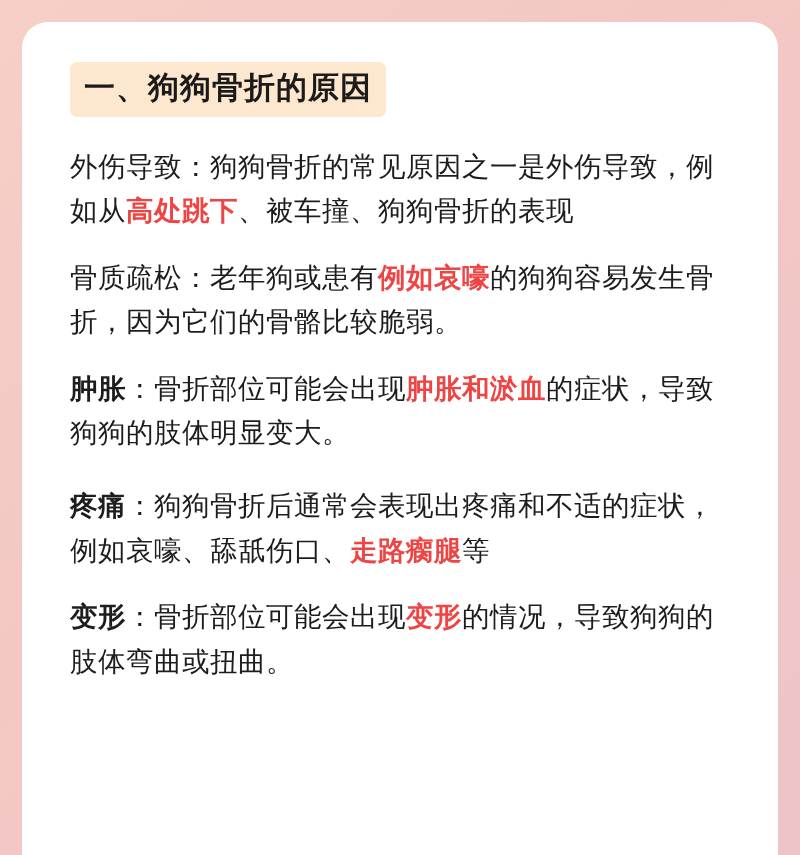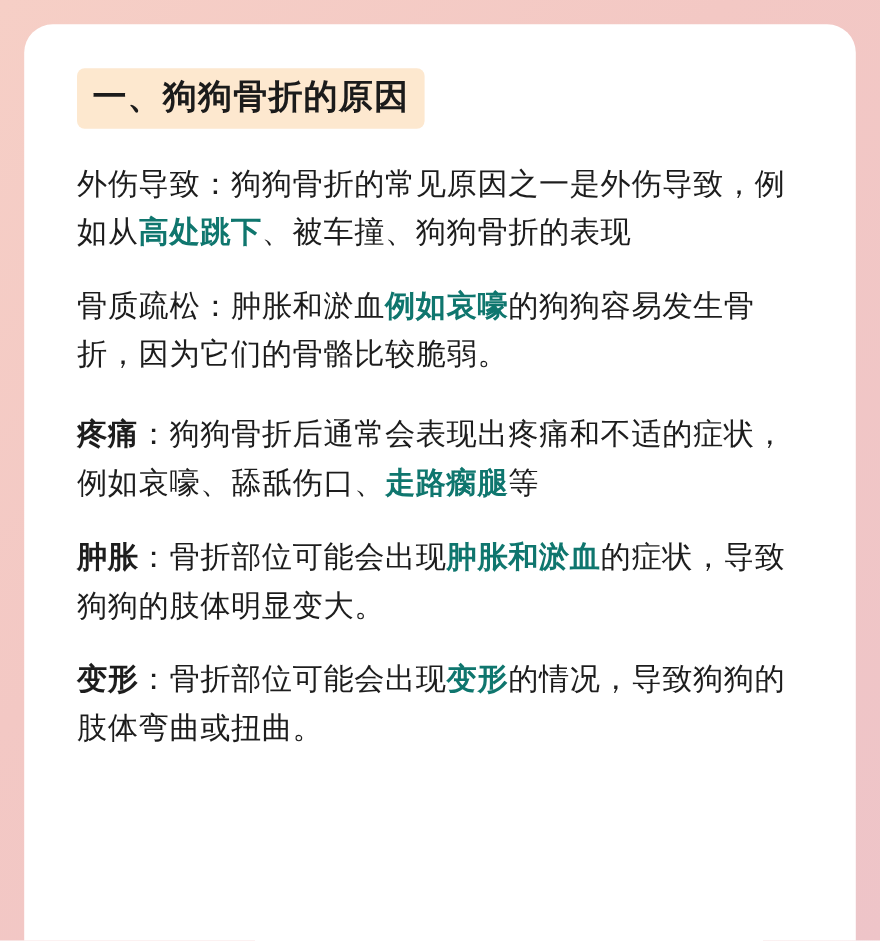--- a/index.html
+++ b/index.html
@@ -50,47 +50,47 @@
     margin: 22px 0 0 0;
     letter-spacing: 0.5px;
   }
   p.para.first {
     margin-top: 28px;
   }
   .lead {
     font-weight: bold;
   }
   .hl {
-    color: #0f766e;
+    color: #ef4444;
     font-weight: bold;
   }
 </style>
 </head>
 <body>
 
 <div class="page">
 
   <div class="heading-wrap">
     <h2 class="heading">一、狗狗骨折的原因</h2>
   </div>
 
   <p class="para first">
     <span>外伤导致：狗狗骨折的常见原因之一是外伤导致，例如从</span><span class="hl">高处跳下</span><span>、被车撞、狗狗骨折的表现</span>
   </p>
 
   <p class="para">
-    <span>骨质疏松：肿胀和淤血</span><span class="hl">例如哀嚎</span><span>的狗狗容易发生骨折，因为它们的骨骼比较脆弱。</span>
+    <span>骨质疏松：老年狗或患有</span><span class="hl">例如哀嚎</span><span>的狗狗容易发生骨折，因为它们的骨骼比较脆弱。</span>
   </p>
 
 
+  <p class="para">
+    <span class="lead">肿胀</span><span>：骨折部位可能会出现</span><span class="hl">肿胀和淤血</span><span>的症状，导致狗狗的肢体明显变大。</span>
+  </p>
+
   <p class="para first">
     <span class="lead">疼痛</span><span>：狗狗骨折后通常会表现出疼痛和不适的症状，例如哀嚎、舔舐伤口、</span><span class="hl">走路瘸腿</span><span>等</span>
-  </p>
-
-  <p class="para">
-    <span class="lead">肿胀</span><span>：骨折部位可能会出现</span><span class="hl">肿胀和淤血</span><span>的症状，导致狗狗的肢体明显变大。</span>
   </p>
 
   <p class="para">
     <span class="lead">变形</span><span>：骨折部位可能会出现</span><span class="hl">变形</span><span>的情况，导致狗狗的肢体弯曲或扭曲。</span>
   </p>
 
 </div>
 
 </body></html>

